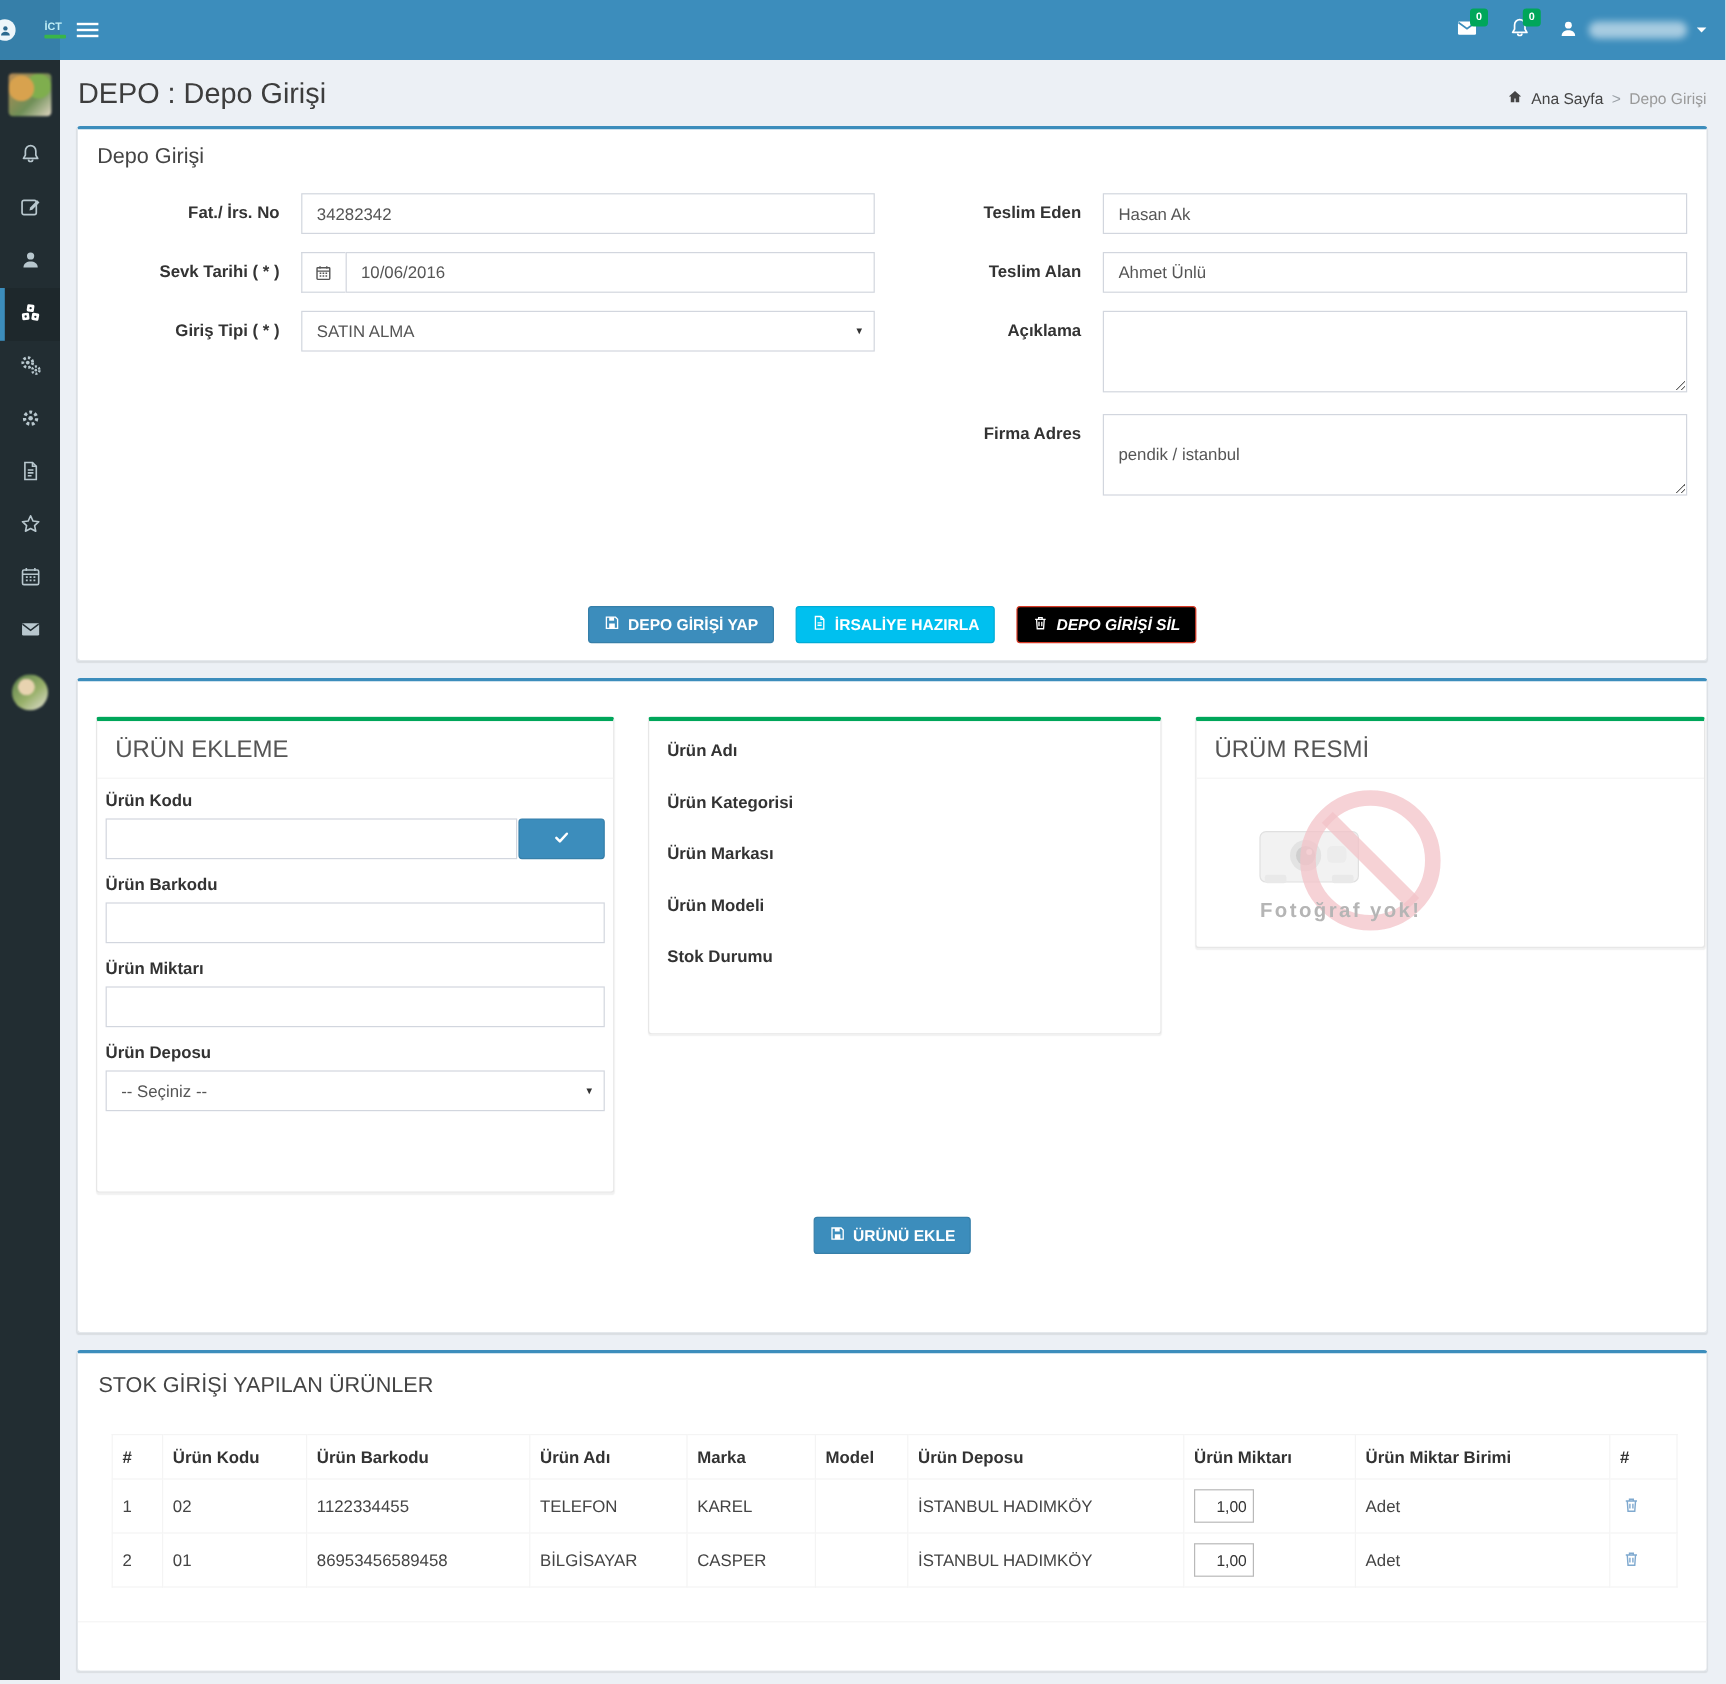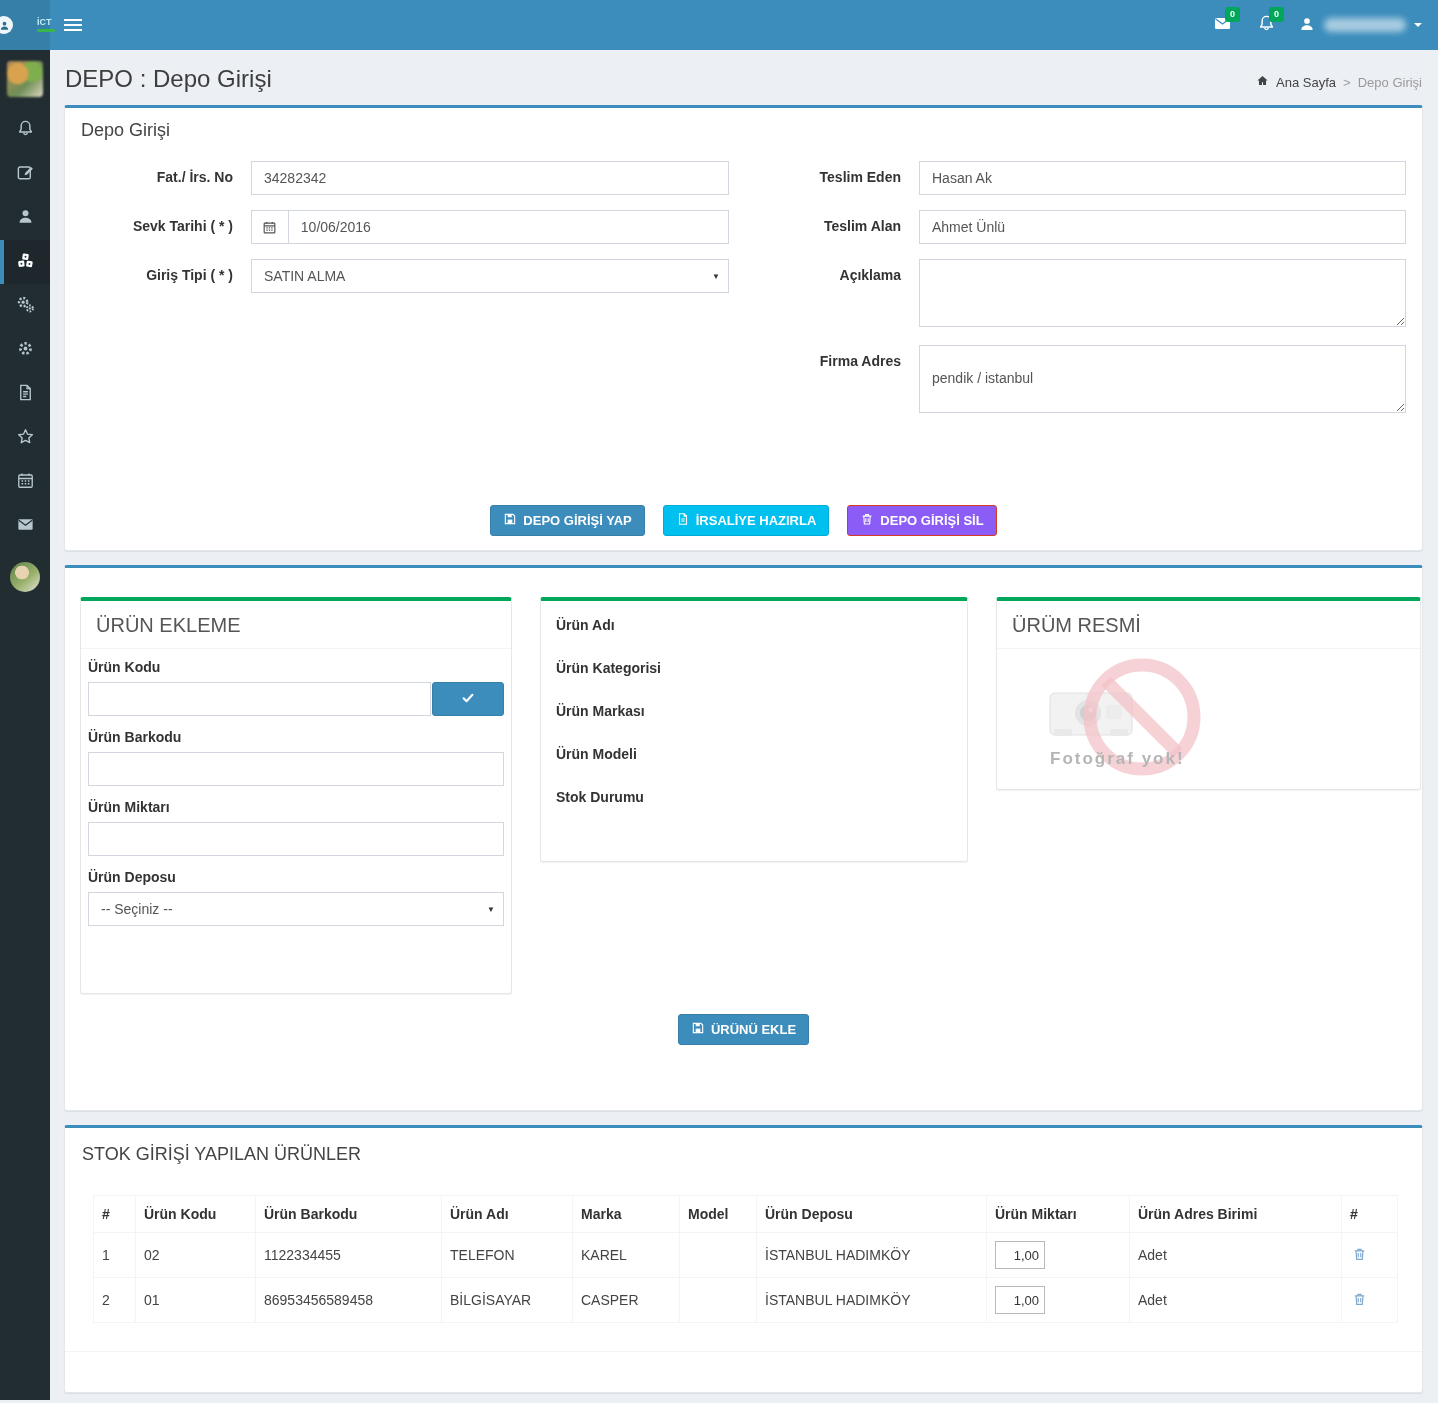--- a/index.html
+++ b/index.html
@@ -68,21 +68,21 @@
   .input-group .input { border-left:1px solid #d2d6de; }
   .select-wrap { position:relative; }
   select.input { appearance:none; -webkit-appearance:none; padding-right:26px; }
   .select-wrap::after { content:"▼"; position:absolute; right:9px; top:50%; transform:translateY(-50%); font-size:8px; color:#333; pointer-events:none; }
 
   .form-buttons { display:flex; justify-content:center; gap:18px; margin-top:74px; }
   .btn { display:inline-flex; align-items:center; gap:6px; height:31px; padding:0 12px; border:1px solid rgba(0,0,0,0.15); border-radius:3px; color:#fff; font-size:13px; font-weight:bold; cursor:pointer; font-family:inherit; }
   .btn svg { width:14px; height:14px; }
   .btn-primary { background:#3c8dbc; border-color:#367fa9; }
   .btn-info { background:#00c0ef; border-color:#00acd6; }
-  .btn-danger { background:#8b5cf6; border-color:#d73925; }
+  .btn-danger { background:#000000; border-color:#d73925;font-style:italic; }
 
   
   .box-panels { min-height:546px; padding:29px 15px 0 15px; }
   .panels-grid { display:grid; grid-template-columns: 432px 428px 425px; column-gap:28px; align-items:start; justify-content:space-between; }
   .panel { background:#fff; border:1px solid #e7e7e7; border-top:4px solid #00a65a; border-radius:3px; box-shadow:0 1px 1px rgba(0,0,0,0.06); }
   .panel-header { padding:13px 15px 11px 15px; border-bottom:1px solid #f4f4f4; }
   .panel-title { font-size:20px; color:#555; font-weight:normal; }
   .panel-body { padding:10px 7px 12px 7px; }
   .pfield { margin-bottom:13px; }
   .pfield label { display:block; font-weight:bold; color:#333; margin-bottom:7px; font-size:14px; }
@@ -436,21 +436,21 @@
         <thead>
           <tr>
             <th>#</th>
             <th>Ürün Kodu</th>
             <th>Ürün Barkodu</th>
             <th>Ürün Adı</th>
             <th>Marka</th>
             <th>Model</th>
             <th>Ürün Deposu</th>
             <th>Ürün Miktarı</th>
-            <th>Ürün Adres Birimi</th>
+            <th>Ürün Miktar Birimi</th>
             <th>#</th>
           </tr>
         </thead>
         <tbody>
           <tr>
             <td>1</td>
             <td>02</td>
             <td>1122334455</td>
             <td>TELEFON</td>
             <td>KAREL</td>

